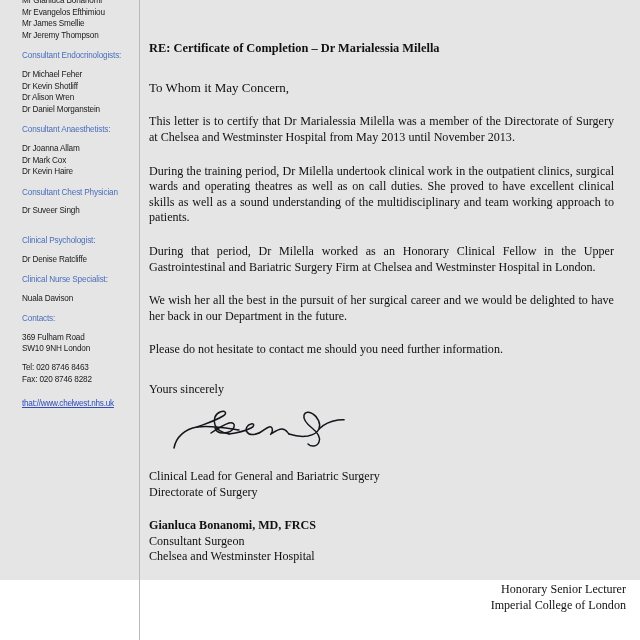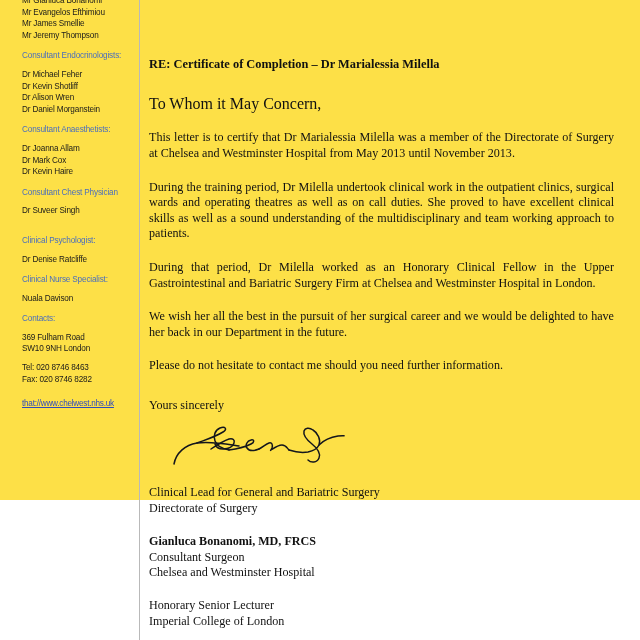--- a/index.html
+++ b/index.html
@@ -13,22 +13,22 @@
     height: 640px;
     overflow: hidden;
     font-family: "Liberation Serif", serif;
     color: #000000;
     position: relative;
   }
 
   #page {
     position: relative;
     width: 640px;
-    height: 500px;
-    background: #fde047;
+    height: 580px;
+    background: #e5e5e5;
     display: flex;
     box-sizing: border-box;
   }
 
   
   #sidebar {
     width: 139px;
     flex: 0 0 139px;
     position: relative;
     padding: 0 6px 0 22px;
@@ -102,34 +102,34 @@
     position: relative;
     font-family: "Liberation Serif", serif;
     font-size: 12.1px;
     line-height: 15.4px;
     color: #111111;
   }
 
   #letter-inner {
     width: 477px;
     margin-left: 0px;
-    padding-top: 56px;
+    padding-top: 40px;
   }
 
   .re-line {
     font-weight: bold;
     font-size: 12.4px;
     line-height: 16px;
     margin: 0 0 24px 0;
     white-space: nowrap;
   }
 
   .salutation {
     margin: 0 0 19px 0;
-    font-size: 16px;
+    font-size: 13px;
     line-height: 15.4px;
   }
 
   p.body-par {
     margin: 0 12px 18px 0;
     text-align: justify;
     text-justify: inter-word;
     font-size: 12.1px;
     line-height: 15.6px;
   }
@@ -161,20 +161,21 @@
     line-height: 15.4px;
   }
   #signoff .nm {
     font-weight: bold;
   }
   .so-group {
     margin: 0 0 18px 0;
   }
   .so-group:last-child {
     margin-bottom: 0;
+    text-align: right;
   }
   .so-line {
     white-space: nowrap;
   }
 </style>
 </head>
 <body>
 
 <div id="page">
 

